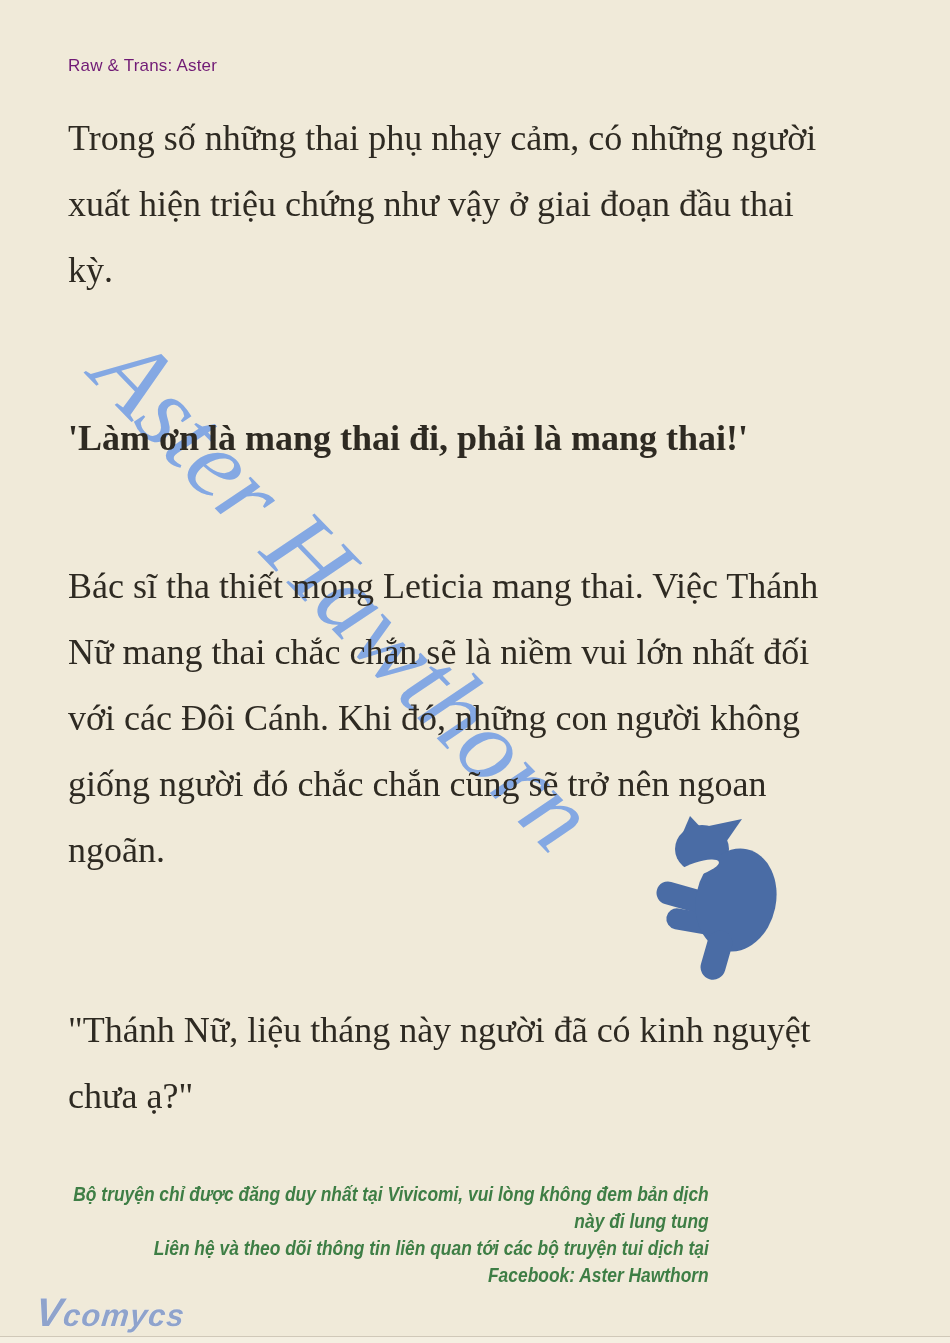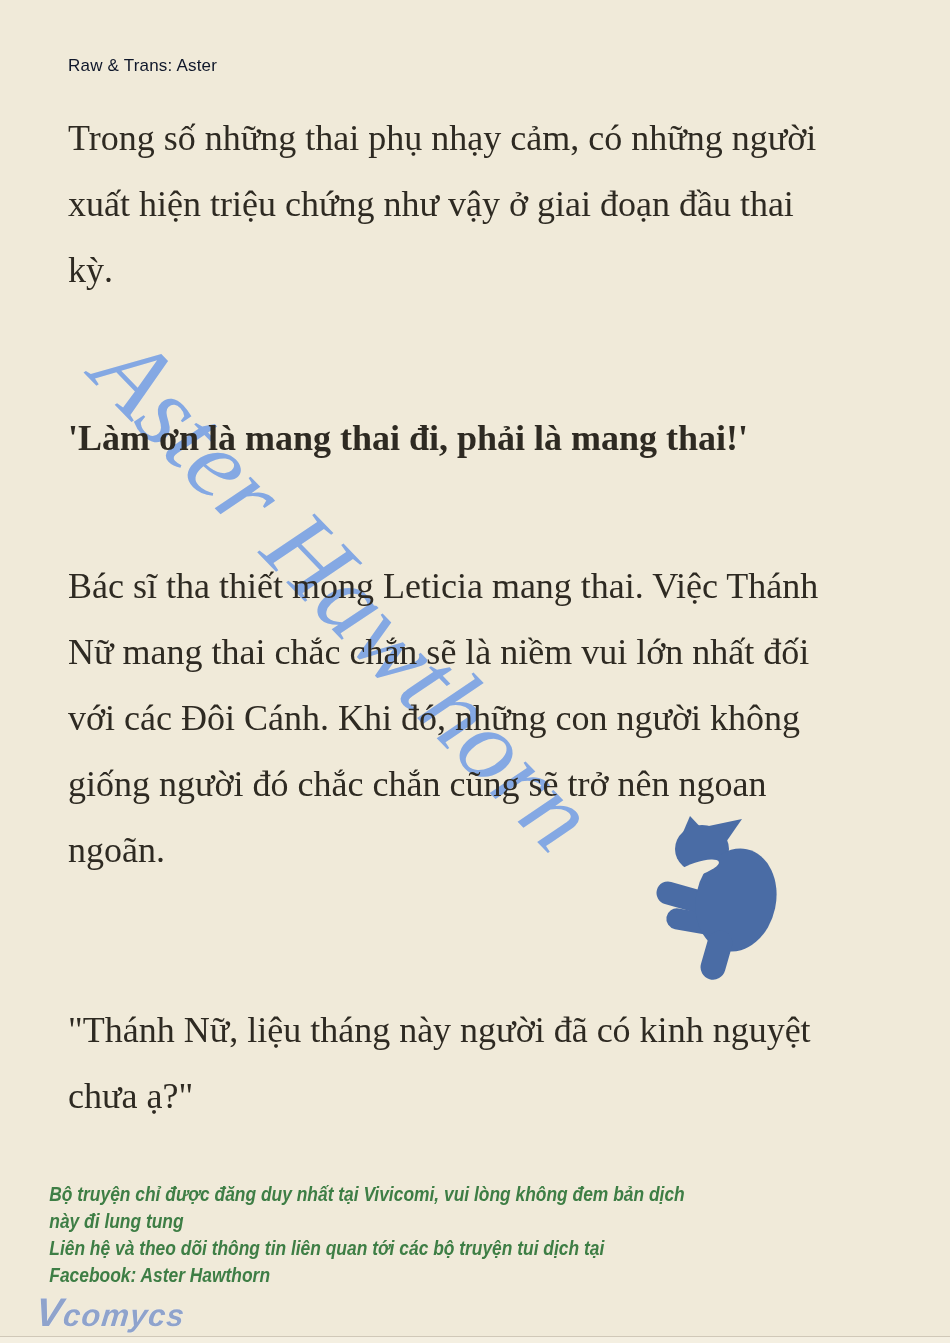--- a/index.html
+++ b/index.html
@@ -20,21 +20,21 @@
     background: var(--background);
     overflow: hidden;
     font-family: "Liberation Serif", serif;
   }
   .credit {
     position: absolute;
     left: 68px;
     top: 56px;
     font-family: "Liberation Sans", sans-serif;
     font-size: 17px;
-    color: #0f172a;
+    color: #701a75;
     letter-spacing: 0.2px;
     z-index: 5;
   }
   .watermark {
     position: absolute;
     left: 150px;
     top: 316px;
     transform: rotate(46deg);
     transform-origin: 0 0;
     font-family: "Liberation Serif", serif;
@@ -69,21 +69,21 @@
   }
   .p1 { top: 105px; }
   .q1 { top: 405px; font-weight: bold; }
   .p2 { top: 553px; }
   .q2 { top: 997px; }
   .footer-note {
     position: absolute;
     left: 0;
     top: 1181px;
     width: 758px;
-    text-align: left;
+    text-align: right;
     font-family: "Liberation Sans", sans-serif;
     font-weight: bold;
     font-style: italic;
     font-size: 20px;
     line-height: 27px;
     color: var(--footer-green);
     z-index: 4;
   }
   .footer-note .fline {
     transform: scaleX(0.87);

